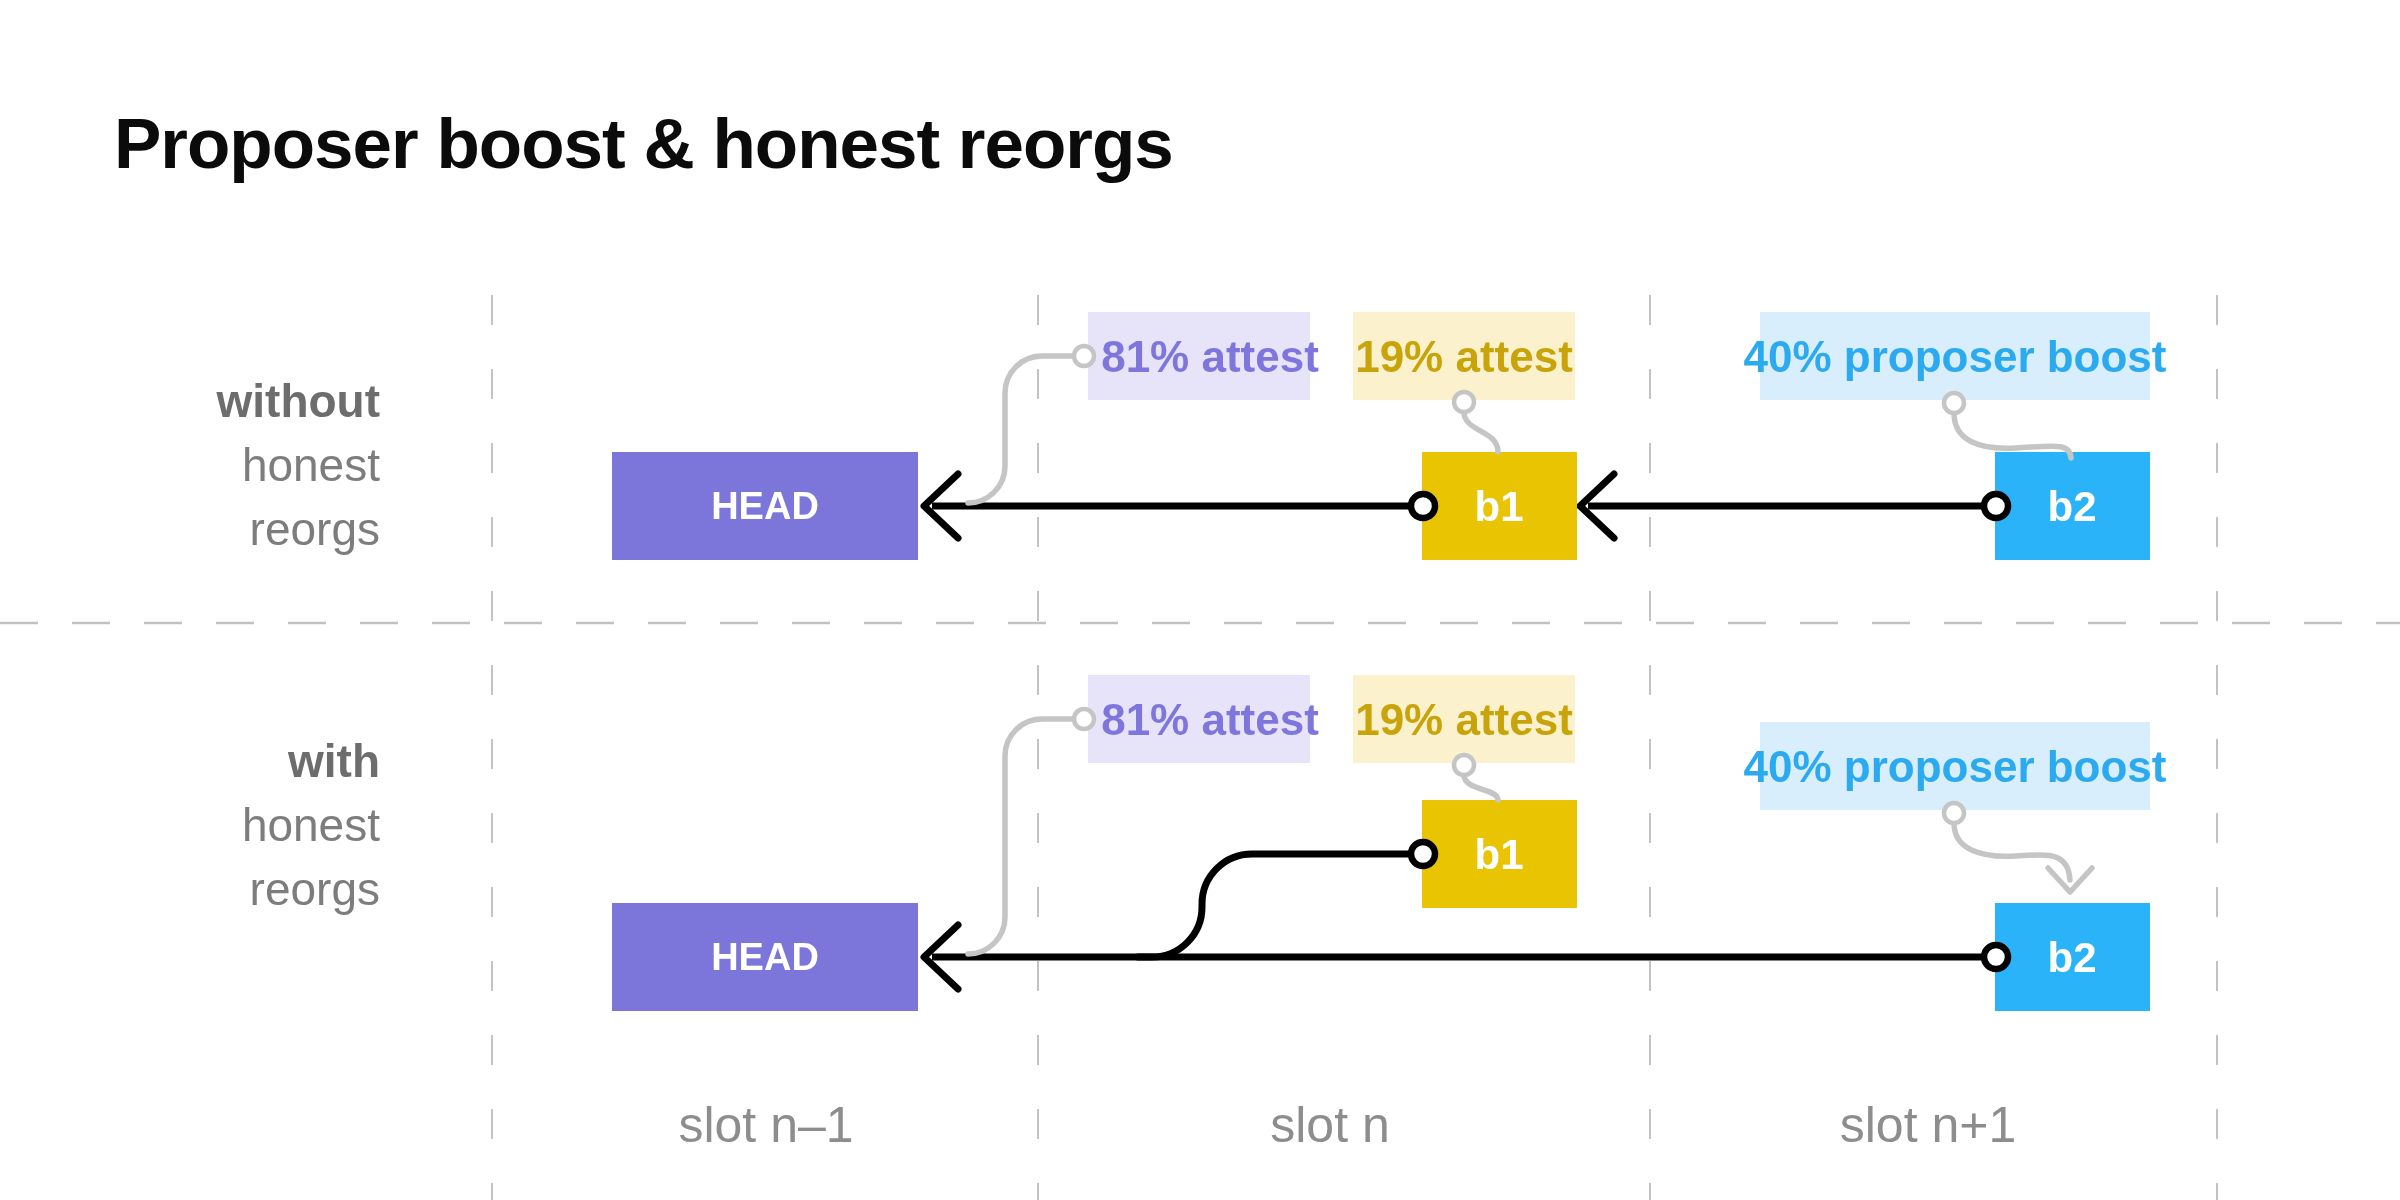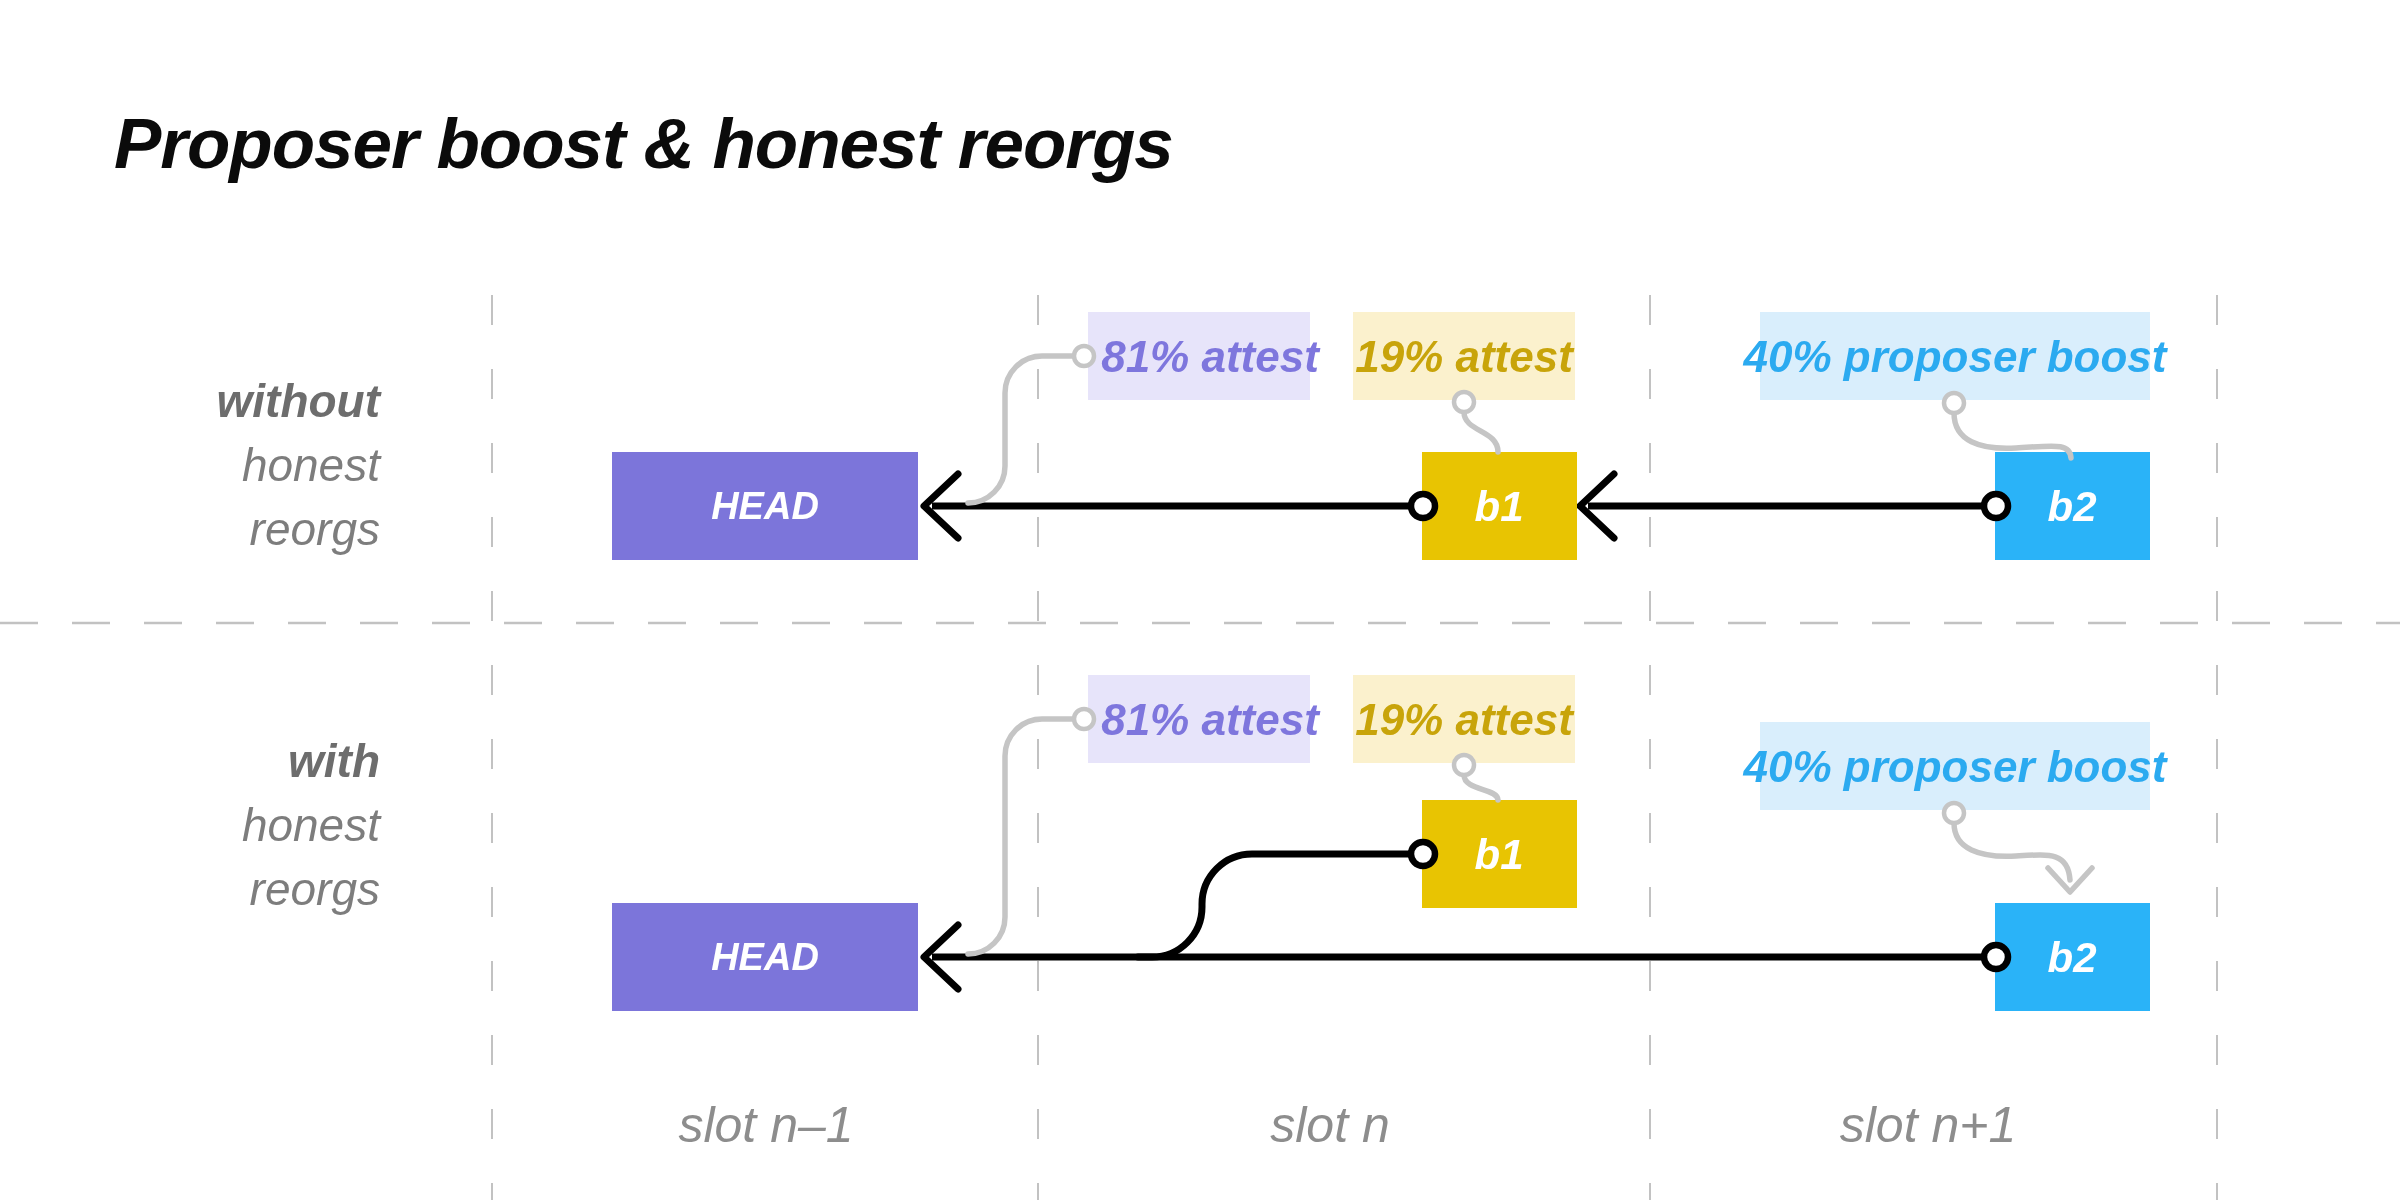--- a/index.html
+++ b/index.html
@@ -6,21 +6,20 @@
     margin: 0;
     padding: 0;
     background: #ffffff;
   }
   .stage {
     width: 2400px;
     height: 1200px;
     position: relative;
     background: #ffffff;
     overflow: hidden;
-    font-style: italic;
   }
   svg text {
     font-family: "Liberation Sans", sans-serif;
   }
   .title-text   { font-weight: 700; }
   .row-bold     { font-weight: 700; }
   .row-reg      { font-weight: 400; }
   .slot-text    { font-weight: 400; }
   .block-text   { font-weight: 700; fill: #ffffff; }
   .badge-text   { font-weight: 700; }

